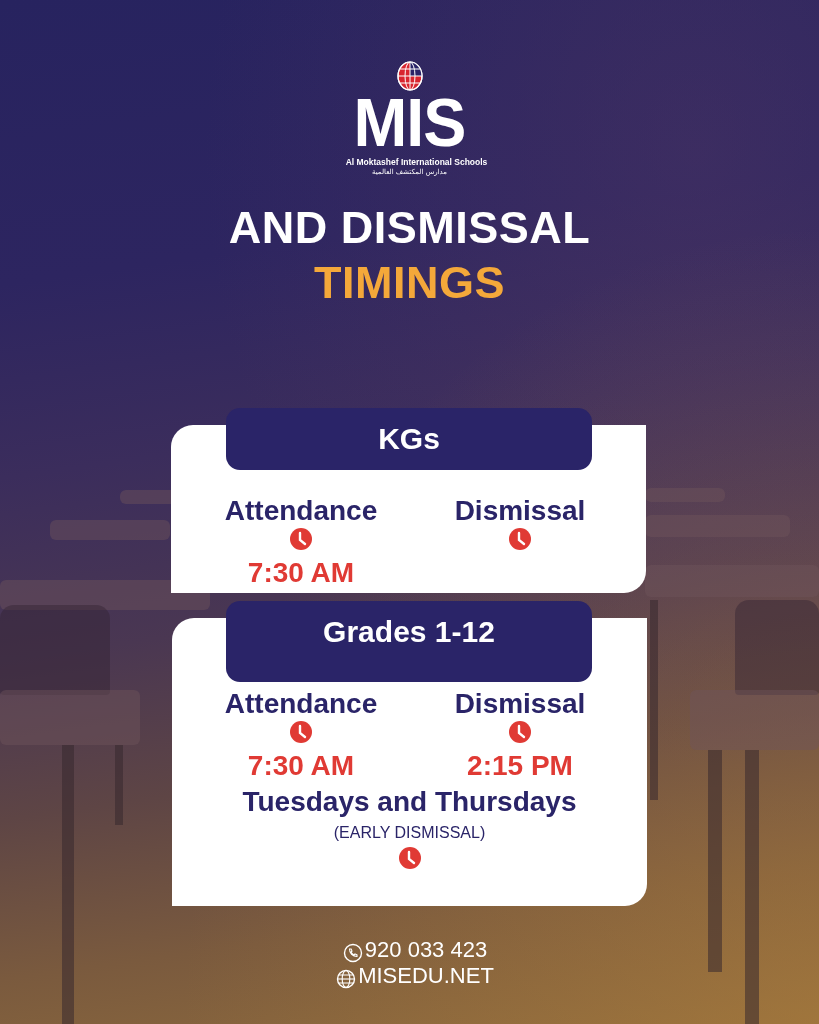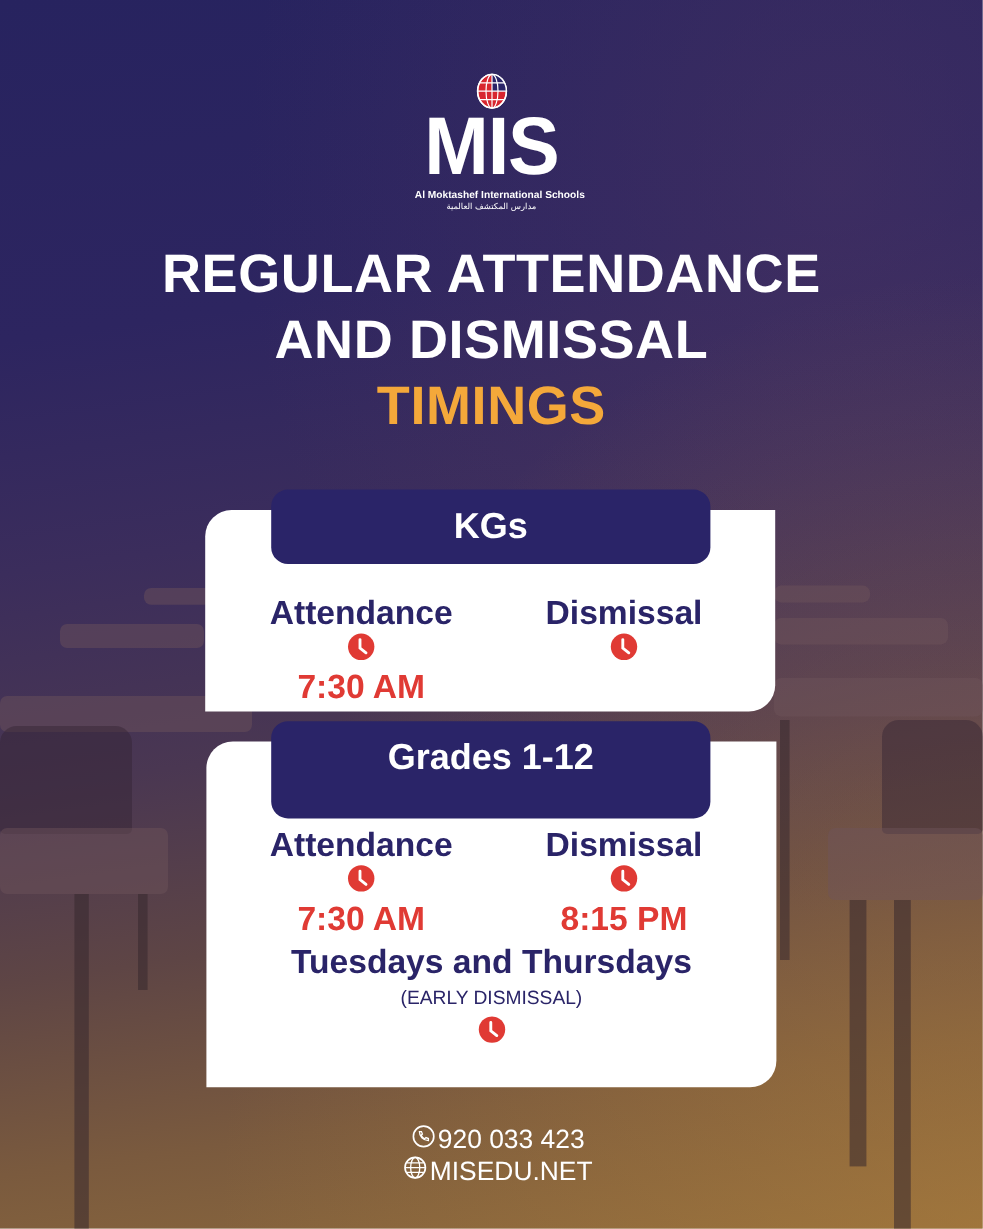--- a/index.html
+++ b/index.html
@@ -30,21 +30,21 @@
     font-family:"Liberation Sans", sans-serif; font-weight:bold; font-size:30px; }
   .col { position:absolute; text-align:center; }
   .label { color:#2a2468; font-family:"Liberation Sans", sans-serif; font-weight:bold; font-size:28px; line-height:32px; white-space:nowrap; }
   .time { color:#e03a34; font-family:"Liberation Sans", sans-serif; font-weight:bold; font-size:28px; line-height:34px; white-space:nowrap;
     display:flex; align-items:center; justify-content:center; gap:5px;flex-direction:column; }
   .clock { width:24px; height:24px; display:inline-block; }
   .sub { color:#2a2468; font-family:"Liberation Sans", sans-serif; font-size:16px; }
 
   .contact { position:absolute; left:0; width:819px; text-align:center; color:#fff;
     font-family:"Liberation Sans", sans-serif; font-size:22px; line-height:26px; }
-  .contact .row { display:flex; align-items:flex-start; justify-content:center; gap:2px;padding-left:11px; }
+  .contact .row { display:flex; align-items:flex-end; justify-content:center; gap:2px;padding-left:11px; }
   .cicon { width:20px; height:20px; }
 </style>
 </head>
 <body>
 
 <div class="bg"></div>
 <div class="bg-glow"></div>
 
 <div>
   <div class="desk" style="left:0;top:580px;width:210px;height:30px;"></div>
@@ -74,21 +74,20 @@
     <line x1="2" y1="16" x2="26" y2="16" stroke="#fff" stroke-width="1"></line>
     <line x1="4" y1="9" x2="24" y2="9" stroke="#fff" stroke-width="1"></line>
     <line x1="4" y1="23" x2="24" y2="23" stroke="#fff" stroke-width="1"></line>
   </svg>
   <div class="logo-text">MIS</div>
   <div class="logo-sub">Al Moktashef International Schools</div>
   <div class="logo-ar" dir="rtl">مدارس المكتشف العالمية</div>
 </div>
 
 <div class="headline">
-  <div>REGULAR ATTENDANCE</div>
   <div>AND DISMISSAL</div>
   <div class="accent">TIMINGS</div>
 </div>
 
 <div class="card" style="left:171px;top:425px;width:475px;height:168px;"></div>
 <div class="pill" style="left:226px;top:408px;width:366px;height:62px;line-height:62px;">
   <span>KGs</span>
 </div>
 <div class="col" style="left:195px;top:495px;width:212px;">
   <div class="label">Attendance</div>
@@ -124,21 +123,21 @@
     <span>7:30 AM</span>
   </div>
 </div>
 <div class="col" style="left:420px;top:688px;width:200px;">
   <div class="label">Dismissal</div>
   <div class="time">
     <svg class="clock" viewBox="0 0 24 24">
         <circle cx="12" cy="12" r="11" fill="#e03a34"></circle>
         <path d="M11 6 V13 L16 17" stroke="#fff" stroke-width="2.4" fill="none" stroke-linecap="round"></path>
       </svg>
-    <span>8:15 PM</span>
+    <span>2:15 PM</span>
   </div>
 </div>
 <div class="col" style="left:172px;top:786px;width:475px;">
   <div class="label">Tuesdays and Thursdays</div>
   <div class="sub" style="margin-top:6px;">(EARLY DISMISSAL)</div>
   <div class="time" style="margin-top:4px;">
     <svg class="clock" viewBox="0 0 24 24">
         <circle cx="12" cy="12" r="11" fill="#e03a34"></circle>
         <path d="M11 6 V13 L16 17" stroke="#fff" stroke-width="2.4" fill="none" stroke-linecap="round"></path>
       </svg>

